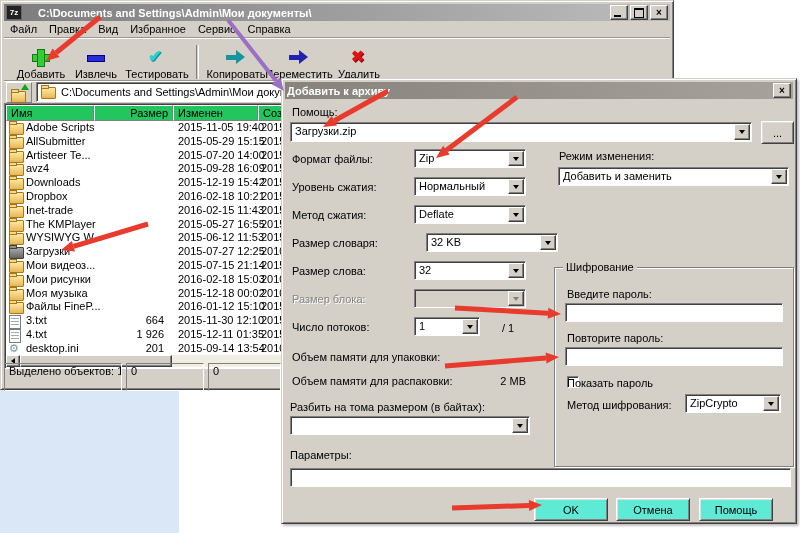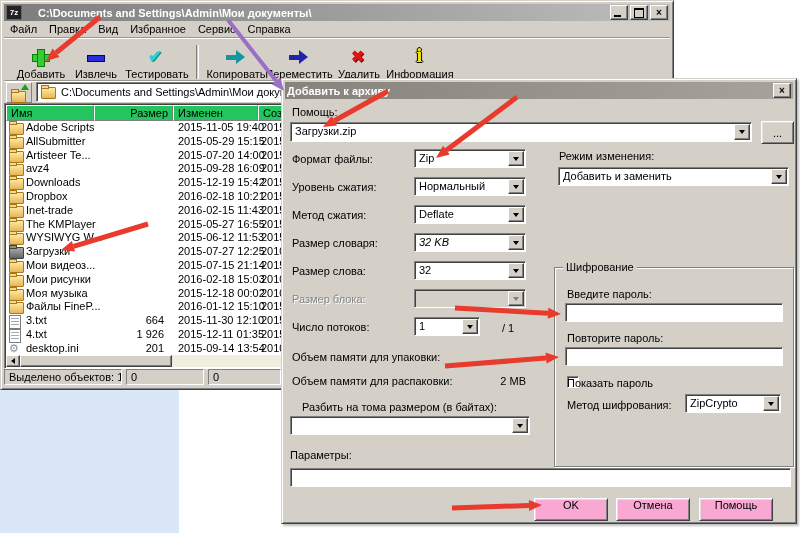--- a/index.html
+++ b/index.html
@@ -74,43 +74,43 @@
   .fmod{left:172px}
   .fcre{left:255px}
   .hscroll{position:absolute;left:1px;right:1px;bottom:1px;height:12px;background:#f0ede1;display:flex}
   .sbtn{width:14px;height:12px;flex:none;background:#d4d0c8;border:1px solid;border-color:#fff #404040 #404040 #fff;
         box-shadow:inset -1px -1px 0 #808080;display:flex;align-items:center;justify-content:center;box-sizing:border-box}
   .sarr{width:0;height:0;border-top:3px solid transparent;border-bottom:3px solid transparent}
   .sarr.l{border-right:4px solid #000}
   .sthumb{width:152px;height:12px;flex:none;background:#d4d0c8;border:1px solid;border-color:#fff #404040 #404040 #fff;
           box-shadow:inset -1px -1px 0 #808080;box-sizing:border-box}
   .statusbar{position:absolute;left:3px;top:367px;right:3px;height:18px;display:flex;gap:4px;align-items:center}
-  .sp{height:16px;border:1px solid;border-color:#808080 #fff #fff #808080;padding:1px 4px;box-sizing:border-box;
+  .sp{height:28px;border:1px solid;border-color:#808080 #fff #fff #808080;padding:1px 4px;box-sizing:border-box;
       overflow:hidden;white-space:nowrap;flex:none}
   .dlabel{position:absolute;white-space:nowrap}
   .combo{position:absolute;height:19px;background:#fff;border:1px solid;border-color:#808080 #fff #fff #808080;
          box-shadow:inset 1px 1px 0 #404040;box-sizing:border-box}
   .combo .val{position:absolute;left:4px;top:2px;white-space:nowrap}
   .dd{position:absolute;top:1px;right:1px;bottom:1px;width:16px;background:#d4d0c8;border:1px solid;
       border-color:#fff #404040 #404040 #fff;box-shadow:inset -1px -1px 0 #808080;
       display:flex;align-items:center;justify-content:center;box-sizing:border-box}
   .tri{width:0;height:0;border-left:3px solid transparent;border-right:3px solid transparent;border-top:4px solid #000}
   .combo.disabled{background:#d4d0c8}
   .combo.disabled .tri{border-top-color:#808080}
   .tbox{position:absolute;height:19px;background:#fff;border:1px solid;border-color:#808080 #fff #fff #808080;
         box-shadow:inset 1px 1px 0 #404040;box-sizing:border-box}
   .grp{position:absolute;border:1px solid #808080;box-shadow:inset 1px 1px 0 #fff,1px 1px 0 #fff}
   .grp .gt{position:absolute;top:-7px;left:8px;background:#d4d0c8;padding:0 3px;white-space:nowrap}
   .cb{position:absolute;width:12px;height:12px;background:#fff;border:1px solid;border-color:#808080 #fff #fff #808080;
       box-shadow:inset 1px 1px 0 #404040;box-sizing:border-box}
   .cb.dis{background:#d4d0c8}
   .cblabel{position:absolute;white-space:nowrap}
   .dis-t{color:#868686;text-shadow:1px 1px 0 #fff}
-  .btn{position:absolute;width:72px;height:21px;background:#f9a8d4;border:1px solid;border-color:#fff #404040 #404040 #fff;
-       box-shadow:inset 1px 1px 0 #dfdfdf,inset -1px -1px 0 #808080;display:flex;align-items:flex-start;justify-content:center}
+  .btn{position:absolute;width:72px;height:21px;background:#5eead4;border:1px solid;border-color:#fff #404040 #404040 #fff;
+       box-shadow:inset 1px 1px 0 #dfdfdf,inset -1px -1px 0 #808080;display:flex;align-items:center;justify-content:center}
   .brbtn{position:absolute;width:31px;height:21px;background:#d4d0c8;border:1px solid;border-color:#fff #404040 #404040 #fff;
        box-shadow:inset 1px 1px 0 #dfdfdf,inset -1px -1px 0 #808080;display:flex;align-items:center;justify-content:center}
   #blue-area{position:absolute;left:0;top:390px;width:179px;height:143px;background:#d9e7f7;z-index:5}
   #arrows{position:absolute;left:0;top:0;width:800px;height:533px;z-index:40;pointer-events:none}
 </style>
 </head>
 <body>
 
 <div id="screen">
 
@@ -157,24 +157,20 @@
           <span class="tlabel">Копировать</span>
         </div>
         <div class="tbtn" style="width: 64px;">
           <span class="ic ic-move"></span>
           <span class="tlabel">Переместить</span>
         </div>
         <div class="tbtn" style="width: 56px;">
           <span class="ic ic-del"></span>
           <span class="tlabel">Удалить</span>
         </div>
-        <div class="tbtn" style="width: 66px;">
-          <span class="ic ic-info"></span>
-          <span class="tlabel">Информация</span>
-        </div>
       </div>
     <div class="addrrow">
       <span class="upbtn">
           <span class="fi"></span>
         </span>
       <div class="addr">
         <span class="fi"></span>
         <span class="t">C:\Documents and Settings\Admin\Мои документы\</span>
       </div>
     </div>
@@ -356,21 +352,21 @@
           </span>
         </div>
         <span class="dlabel" style="left: 10px; top: 130px;">Метод сжатия:</span>
         <div class="combo" style="left: 132px; top: 126px; width: 112px;">
           <span class="val">Deflate</span>
           <span class="dd">
             <span class="tri"></span>
           </span>
         </div>
         <span class="dlabel" style="left: 10px; top: 158px;">Размер словаря:</span>
-        <div class="combo" style="left: 132px; top: 154px; width: 112px; font-style: italic;">
+        <div class="combo" style="left: 144px; top: 154px; width: 132px;">
           <span class="val">32 KB</span>
           <span class="dd">
             <span class="tri"></span>
           </span>
         </div>
         <span class="dlabel" style="left: 10px; top: 186px;">Размер слова:</span>
         <div class="combo" style="left: 132px; top: 182px; width: 112px;">
           <span class="val">32</span>
           <span class="dd">
             <span class="tri"></span>
@@ -390,21 +386,21 @@
             <span class="tri"></span>
           </span>
         </div>
         <span class="dlabel" style="left: 220px; top: 243px;">/ 1</span>
         <span class="dlabel" style="left: 10px; top: 272px;">Объем памяти для упаковки:</span>
         <span class="dlabel" style="left: 160px; top: 272px; width: 84px; text-align: right;"></span>
         <span class="dlabel" style="left: 10px; top: 296px;">Объем памяти для распаковки:</span>
         <span class="dlabel" style="left: 160px; top: 296px; width: 84px; text-align: right;">2 MB</span>
       </div>
 
-    <span class="dlabel" style="left:20px;top:322px">Разбить на тома размером (в байтах):</span>
+    <span class="dlabel" style="left:8px;top:322px">Разбить на тома размером (в байтах):</span>
     <div class="combo" style="left:8px;top:337px;width:240px">
       <span class="val"></span>
       <span class="dd">
           <span class="tri"></span>
         </span>
     </div>
 
     <span class="dlabel" style="left:8px;top:370px">Параметры:</span>
     <div class="tbox" style="left:8px;top:389px;width:501px"></div>
 

